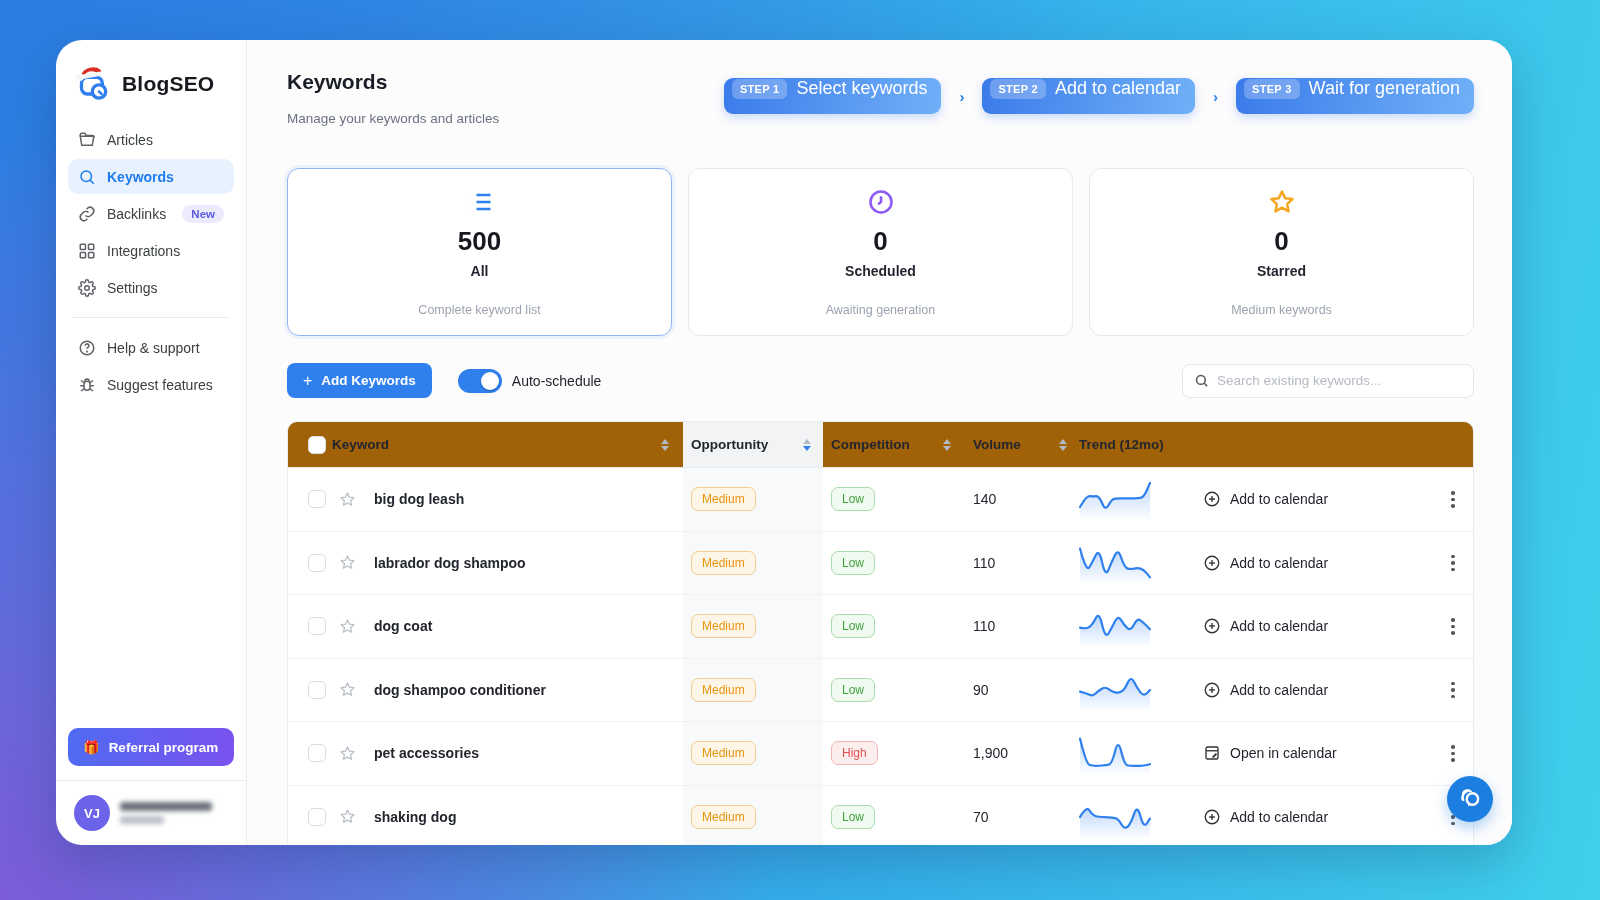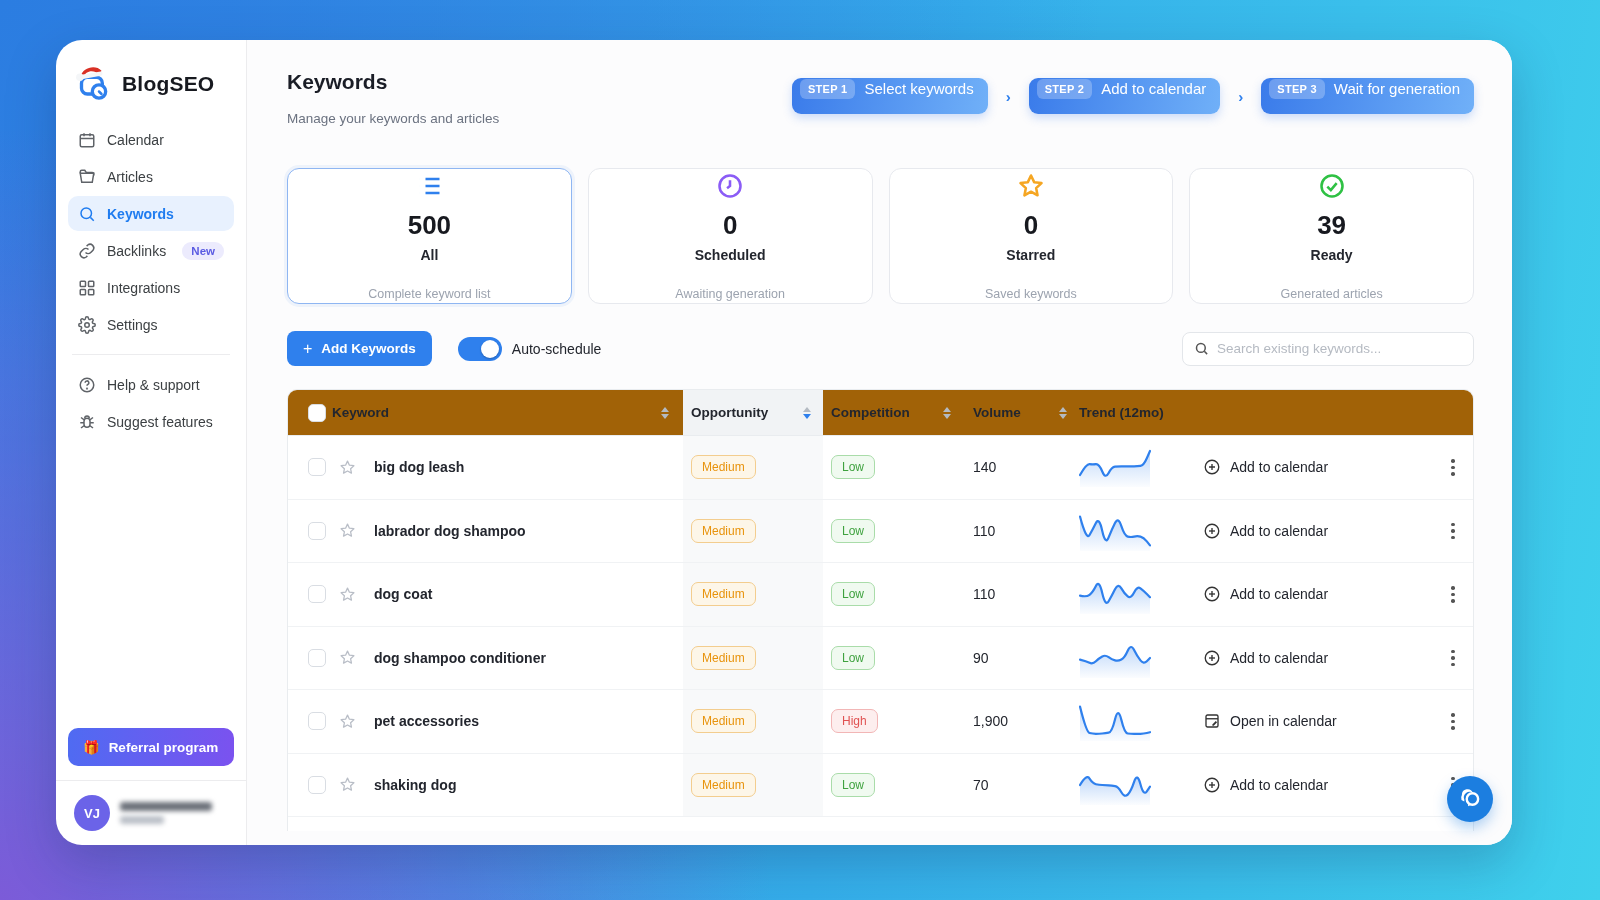--- a/index.html
+++ b/index.html
@@ -39,25 +39,25 @@
   .blur-sub{ width:44px; height:8px; background:#b9bec6; }
   
   .main{ flex:1; height:100%; padding:30px 38px 0 40px; background:#fcfcfd; overflow:hidden; position:relative; }
   .main-header{ display:flex; align-items:flex-start; }
   .page-title{ font-size:21px; font-weight:bold; color:#1a1d26; }
   .page-subtitle{ font-size:13.5px; color:#6b7280; margin-top:17px; }
   .steps{ margin-left:auto; display:flex; align-items:center; gap:18px; margin-top:8px; }
   .step-pill{ display:flex; align-items:center; gap:9px; height:36px; padding:0 14px 15px 8px; border-radius:9px;
     background:linear-gradient(100deg,#3a7bea 0%,#70b0f8 100%); box-shadow:0 4px 10px rgba(58,123,234,.25); }
   .step-chip{ background:rgba(255,255,255,.25); color:#fff; font-size:11px; font-weight:bold; padding:4px 8px; border-radius:6px; letter-spacing:.3px; }
-  .step-label{ color:#fff; font-size:15px; }
+  .step-label{ color:#fff; font-size:18px; }
   .step-chevron{ color:#2f80ed; font-size:15px; font-weight:bold; }
   
   .stats{ display:flex; gap:16px; margin-top:42px; }
-  .stat-card{ flex:1; height:136px; background:#fff; border:1px solid #e7e9ee; border-radius:12px;
+  .stat-card{ flex:1; height:168px; background:#fff; border:1px solid #e7e9ee; border-radius:12px;
     display:flex; flex-direction:column; align-items:center; justify-content:center; gap:4px; cursor:pointer; }
   .stat-card.selected{ border:1.5px solid #8fb6f2; box-shadow:0 0 0 3px rgba(143,182,242,.12); }
   .stat-icon{ height:30px; display:flex; align-items:center; margin-bottom:5px; }
   .stat-value{ font-size:26px; font-weight:bold; color:#17191f; line-height:1.2; }
   .stat-label{ font-size:14px; font-weight:bold; color:#23262e; margin-top:2px; }
   .stat-sub{ font-size:12.5px; color:#9ca3af; margin-top:20px; }
   
   .controls{ display:flex; align-items:center; margin-top:27px; }
   .add-btn{ display:flex; align-items:center; gap:9px; height:35px; padding:0 16px; border:none; border-radius:8px;
     background:#2f80ed; color:#fff; font-size:13.5px; font-weight:bold; cursor:pointer; }
@@ -121,31 +121,20 @@
           <circle cx="7" cy="16" r="4.5" fill="#f4f6f8"></circle>
         </svg>
       </div>
       <div class="logo-name">BlogSEO</div>
     </div>
 
     <nav class="nav">
       <div class="nav-item">
         <span class="ic">
           <svg viewBox="0 0 24 24" fill="none" stroke="currentColor" stroke-width="2">
-              <rect x="3" y="5" width="18" height="16" rx="2"></rect>
-              <line x1="3" y1="10" x2="21" y2="10"></line>
-              <line x1="8" y1="3" x2="8" y2="7"></line>
-              <line x1="16" y1="3" x2="16" y2="7"></line>
-            </svg>
-        </span>
-        <span>Calendar</span>
-      </div>
-      <div class="nav-item">
-        <span class="ic">
-          <svg viewBox="0 0 24 24" fill="none" stroke="currentColor" stroke-width="2">
               <path d="M3 7V5a2 2 0 0 1 2-2h4l2 3h8a2 2 0 0 1 2 2v2"></path>
               <path d="M3 7h18l-2 12H5L3 7z"></path>
             </svg>
         </span>
         <span>Articles</span>
       </div>
       <div class="nav-item active">
         <span class="ic">
           <svg viewBox="0 0 24 24" fill="none" stroke="currentColor" stroke-width="2">
               <circle cx="11" cy="11" r="7"></circle>
@@ -282,32 +271,21 @@
         <div class="stat-sub">Awaiting generation</div>
       </div>
       <div class="stat-card">
         <div class="stat-icon">
           <svg width="28" height="28" viewBox="0 0 24 24" fill="none" stroke="#f5a623" stroke-width="2.2" stroke-linejoin="round">
               <path d="M12 3l2.7 5.7 6.3.8-4.6 4.3 1.2 6.2-5.6-3.1-5.6 3.1 1.2-6.2L3 9.5l6.3-.8z"></path>
             </svg>
         </div>
         <div class="stat-value">0</div>
         <div class="stat-label">Starred</div>
-        <div class="stat-sub">Saved keywords</div>
-      </div>
-      <div class="stat-card">
-        <div class="stat-icon">
-          <svg width="28" height="28" viewBox="0 0 24 24" fill="none" stroke="#2fc144" stroke-width="2.2">
-              <circle cx="12" cy="12" r="9"></circle>
-              <polyline points="8 12.5 11 15.5 16 9.5"></polyline>
-            </svg>
-        </div>
-        <div class="stat-value">39</div>
-        <div class="stat-label">Ready</div>
-        <div class="stat-sub">Generated articles</div>
+        <div class="stat-sub">Medium keywords</div>
       </div>
     </div>
 
     <div class="controls">
       <button class="add-btn">
         <span class="plus">+</span>
         <span>Add Keywords</span>
       </button>
       <div class="toggle-wrap">
         <div class="toggle"></div>

